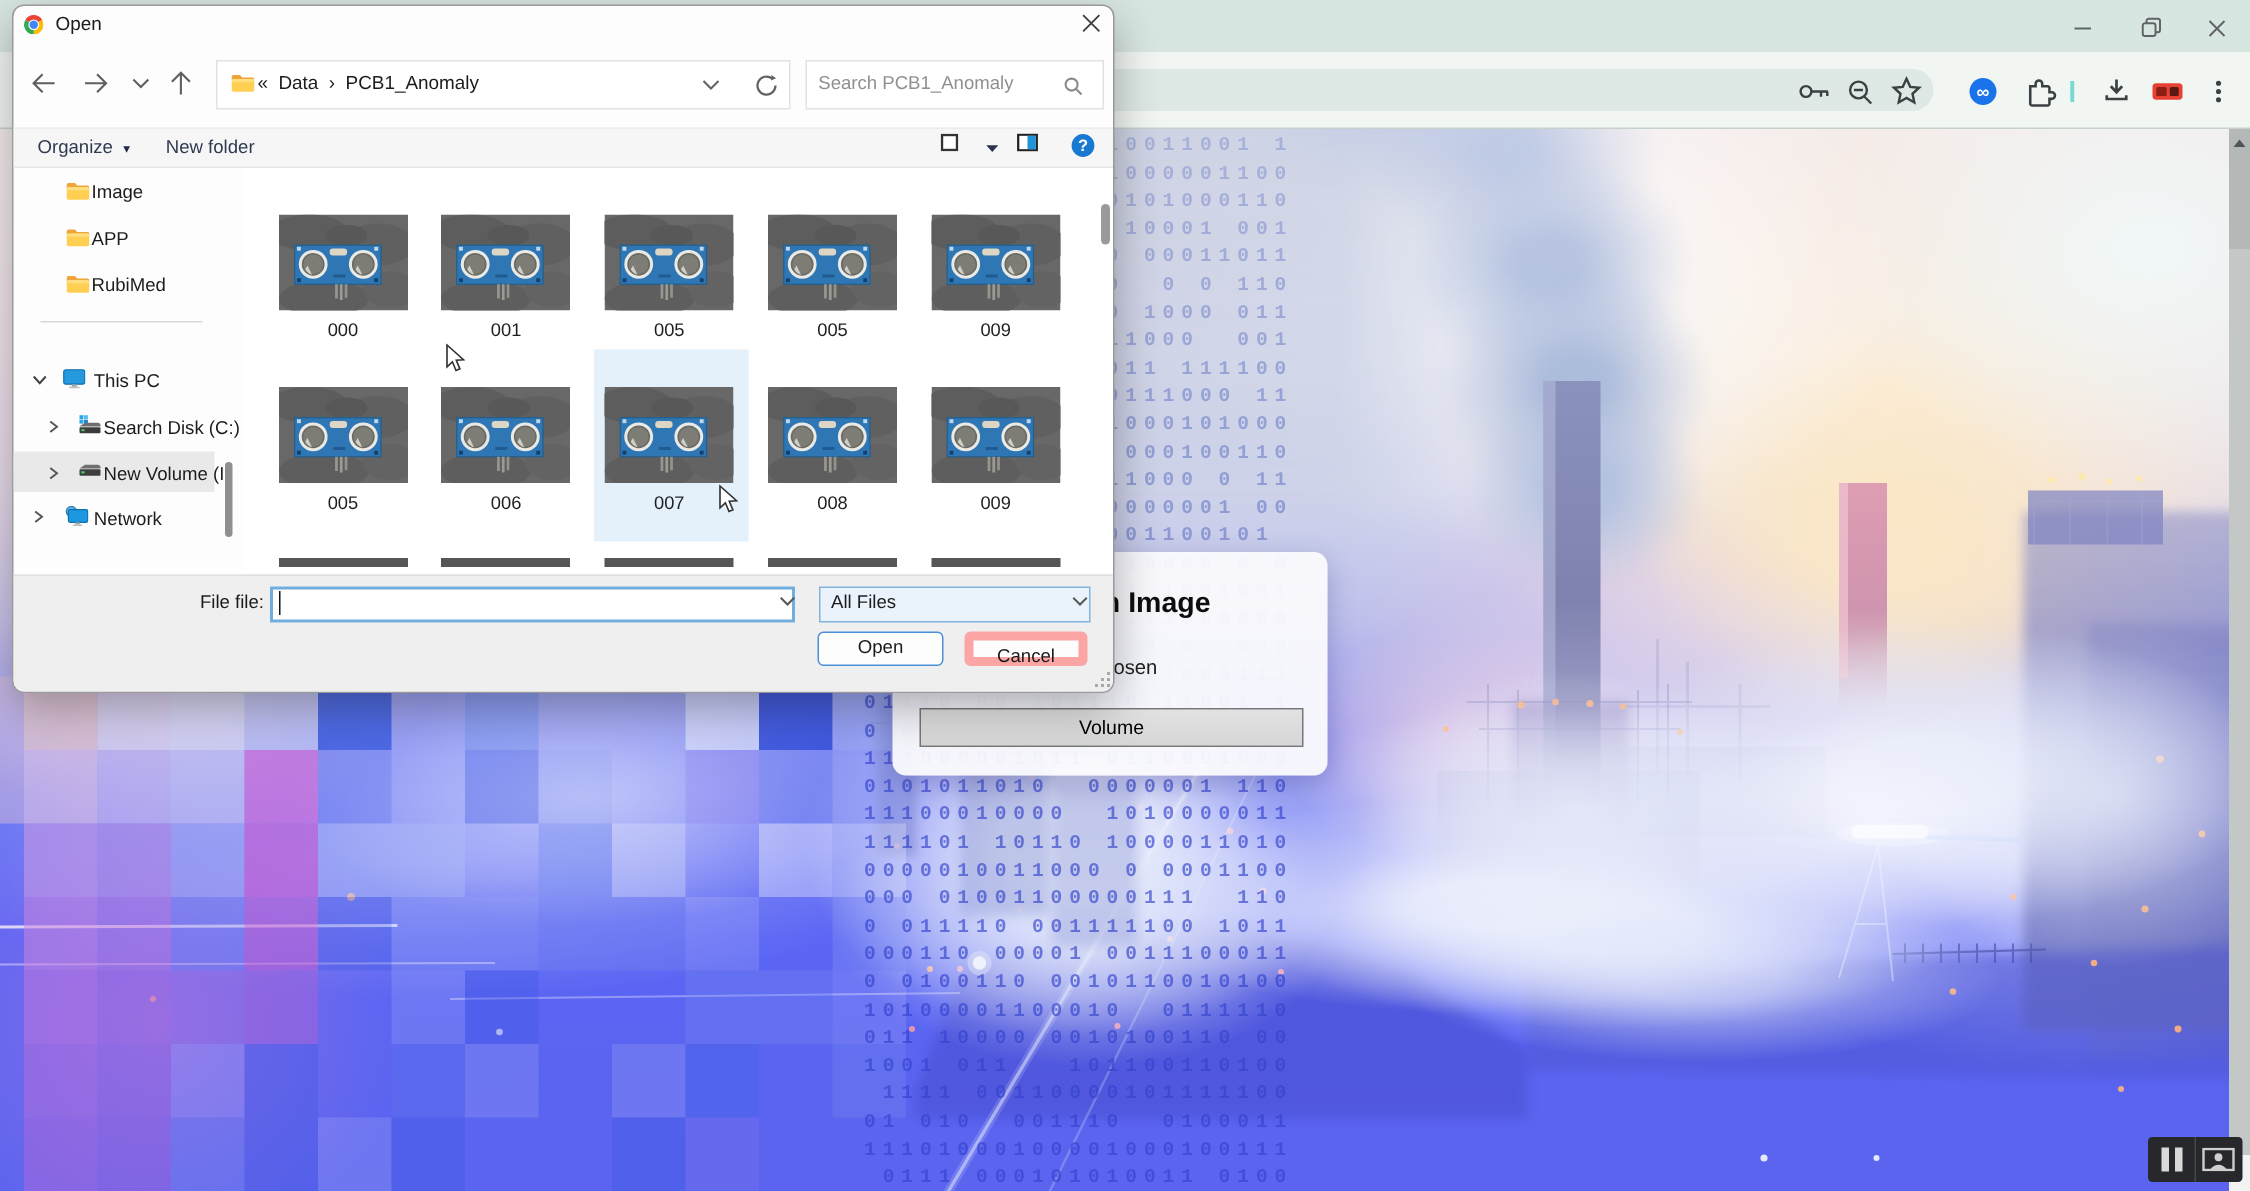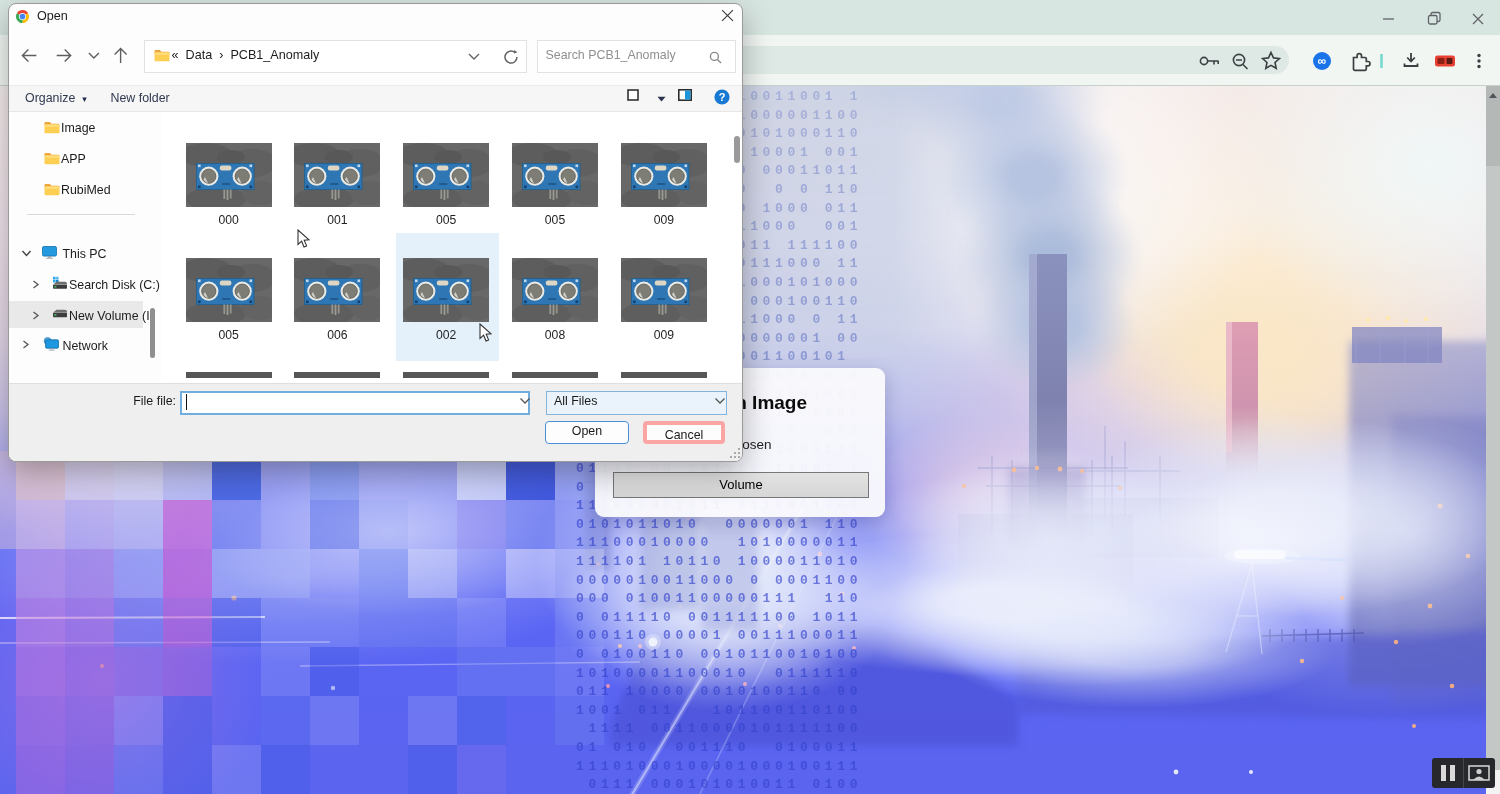--- a/index.html
+++ b/index.html
@@ -483,21 +483,21 @@
           <use href="#sensor"></use>
         </svg>
         <div class="tl" style="left:184.6px;top:326.5px">005</div>
         <svg class="th" style="left:293.4px;top:257px" width="86" height="64">
           <use href="#sensor"></use>
         </svg>
         <div class="tl" style="left:293.4px;top:326.5px">006</div>
         <svg class="th" style="left:402.2px;top:257px" width="86" height="64">
           <use href="#sensor"></use>
         </svg>
-        <div class="tl" style="left:402.2px;top:326.5px">002</div>
+        <div class="tl" style="left:402.2px;top:326.5px">007</div>
         <svg class="th" style="left:511.0px;top:257px" width="86" height="64">
           <use href="#sensor"></use>
         </svg>
         <div class="tl" style="left:511.0px;top:326.5px">008</div>
         <svg class="th" style="left:619.8px;top:257px" width="86" height="64">
           <use href="#sensor"></use>
         </svg>
         <div class="tl" style="left:619.8px;top:326.5px">009</div>
         <div class="r3" style="left:184.6px"></div>
         <div class="r3" style="left:293.4px"></div>
@@ -588,21 +588,21 @@
   <svg class="abs" style="left:510px;top:392.5px" width="12" height="8" viewBox="0 0 12 8">
       <path d="M1.5 1.5 L6 6 L10.5 1.5" stroke="#555" stroke-width="1.3" fill="none"></path>
     </svg>
   <div class="abs" style="left:536.5px;top:386.5px;width:181px;height:24px;background:#eaf3fb;border:1px solid #84b4da;box-sizing:border-box"></div>
   <div class="abs" style="left:545px;top:390px;font-size:12.4px;color:#1a1a1a">All Files</div>
   <svg class="abs" style="left:705px;top:392.5px" width="12" height="8" viewBox="0 0 12 8">
       <path d="M1.5 1.5 L6 6 L10.5 1.5" stroke="#555" stroke-width="1.3" fill="none"></path>
     </svg>
   <div class="abs" style="left:536px;top:417px;width:84px;height:22.5px;background:#fdfdfd;border:1.6px solid #4a90d9;border-radius:4px;box-sizing:border-box;
        text-align:center;line-height:19px;font-size:12.4px;color:#1a1a1a">Open</div>
-  <div class="abs" style="left:634px;top:417px;width:82px;height:22.5px;background:#fdfdfd;border:4px solid #fca5a5;border-radius:4px;box-sizing:border-box;
+  <div class="abs" style="left:634px;top:417px;width:82px;height:22.5px;background:#fdfdfd;border:6px solid #fca5a5;border-radius:4px;box-sizing:border-box;
        text-align:center;line-height:20px;font-size:12.4px;color:#1a1a1a">Cancel</div>
   <svg class="abs" style="left:721px;top:444px" width="11" height="11" viewBox="0 0 11 11">
     <g fill="#a9a9a9">
       <rect x="8" y="0" width="2" height="2"></rect>
         <rect x="8" y="4" width="2" height="2"></rect>
         <rect x="8" y="8" width="2" height="2"></rect>
       <rect x="4" y="4" width="2" height="2"></rect>
         <rect x="4" y="8" width="2" height="2"></rect>
         <rect x="0" y="8" width="2" height="2"></rect>
     </g>

